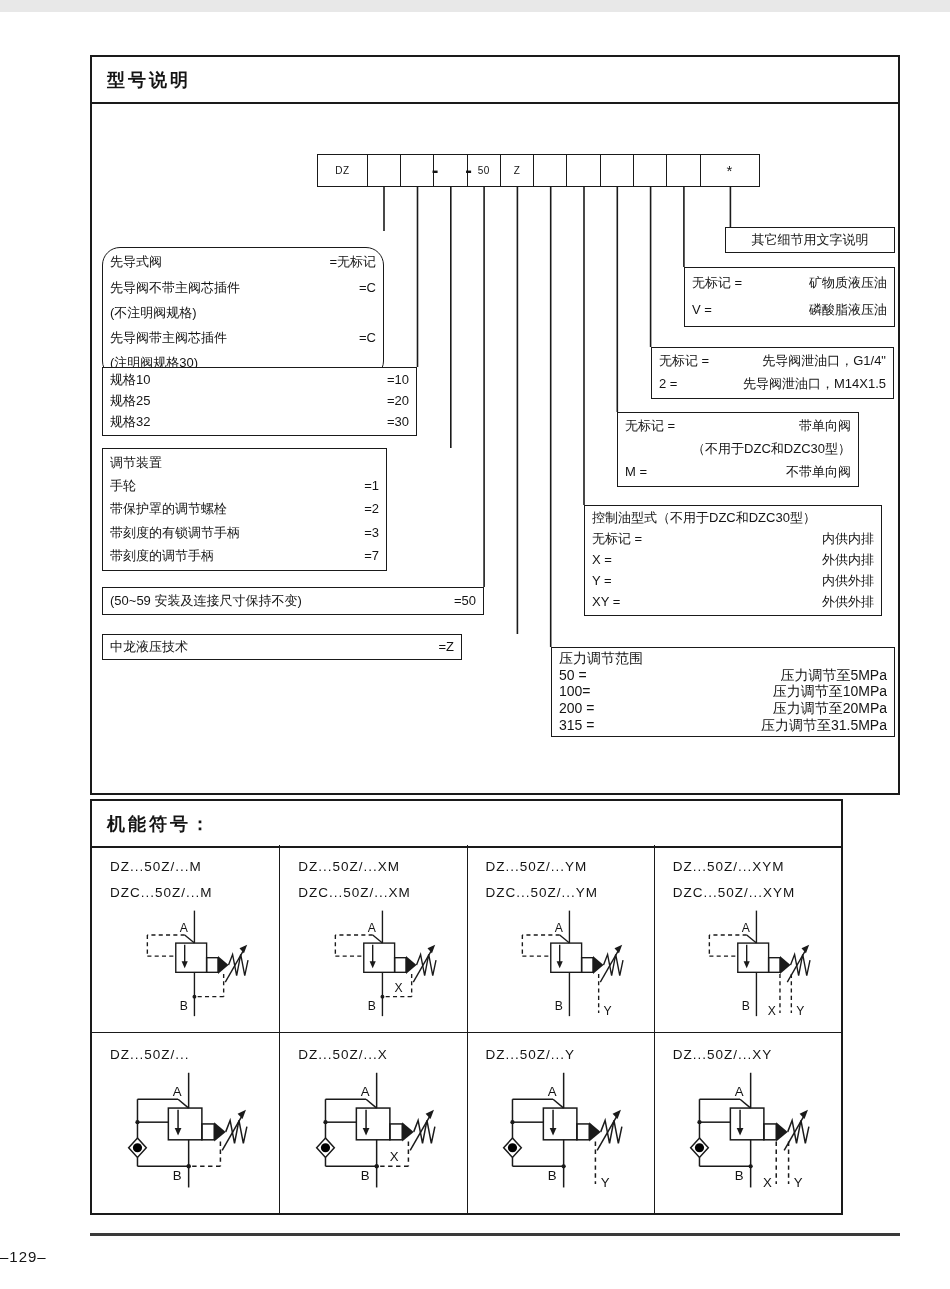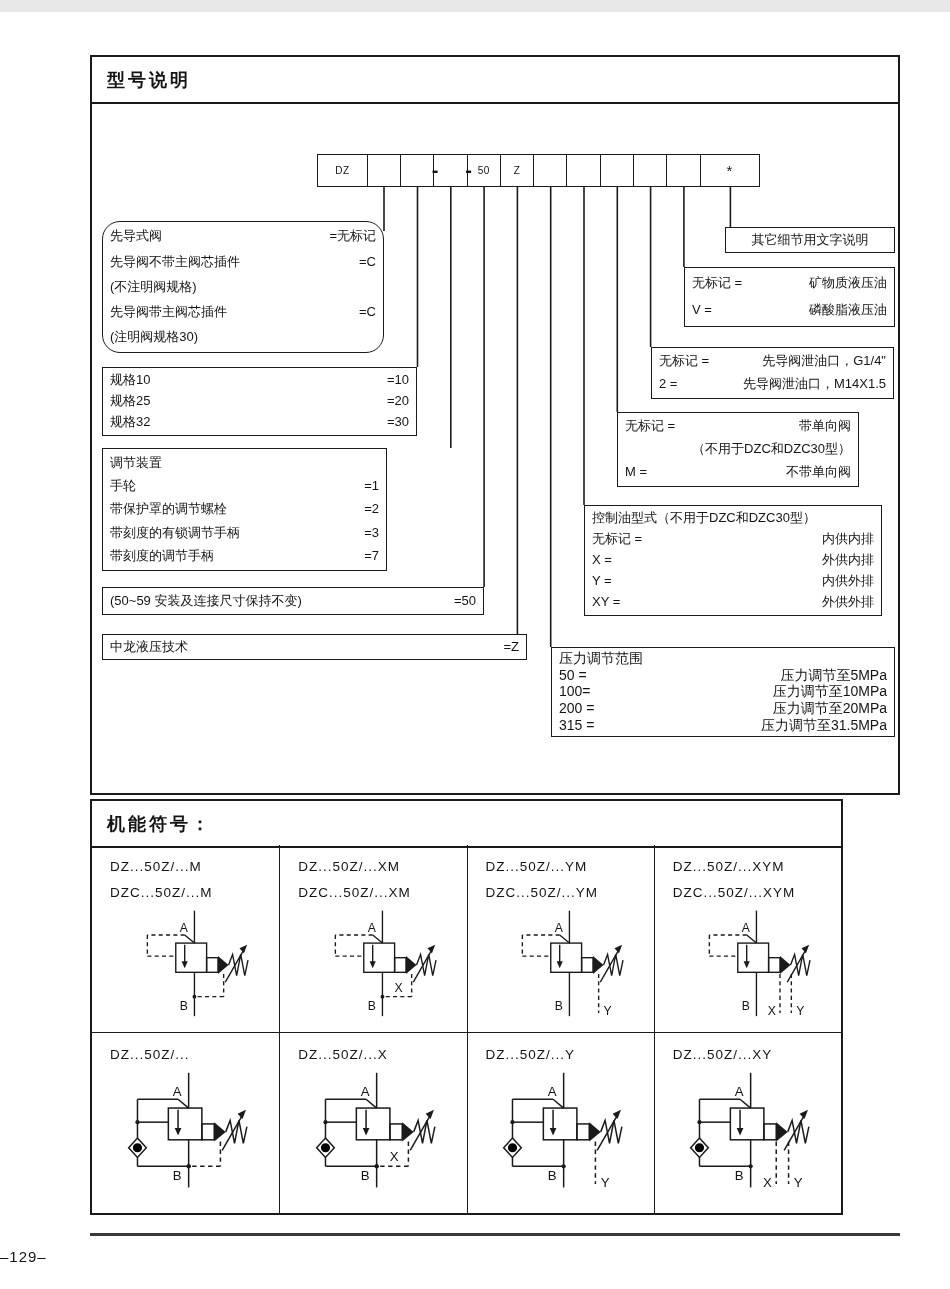--- a/index.html
+++ b/index.html
@@ -95,21 +95,21 @@
       <div class="code-cell"></div>
       <div class="code-cell"></div>
       <div class="code-cell"></div>
       <div class="code-cell"></div>
       <div class="code-cell"></div>
       <div class="code-cell last">*</div>
       <span class="code-dash" style="left:117px;">-</span>
       <span class="code-dash" style="left:150.5px;">-</span>
     </div>
 
-    <div class="anno" style="left:10px; top:164px; width:282px; height:132px;border-radius:18px;">
+    <div class="anno" style="left:10px; top:190px; width:282px; height:132px;border-radius:18px;">
       <div class="row">
           <span>先导式阀</span>
           <span>=无标记</span>
         </div>
       <div class="row">
           <span>先导阀不带主阀芯插件</span>
           <span>=C</span>
         </div>
       <div class="row">
           <span>(不注明阀规格)</span>
@@ -162,21 +162,21 @@
         </div>
     </div>
 
     <div class="anno" style="left:10px; top:530px; width:382px; height:28px;">
       <div class="row">
           <span>(50~59 安装及连接尺寸保持不变)</span>
           <span>=50</span>
         </div>
     </div>
 
-    <div class="anno" style="left:10px; top:577px; width:425px; height:26px;">
+    <div class="anno" style="left:10px; top:577px; width:360px; height:26px;">
       <div class="row">
           <span>中龙液压技术</span>
           <span>=Z</span>
         </div>
     </div>
 
     <div class="anno" style="left:633px; top:170px; width:170px; height:26px; align-items:center;">
       <div class="row center-note">
           <span>其它细节用文字说明</span>
         </div>

